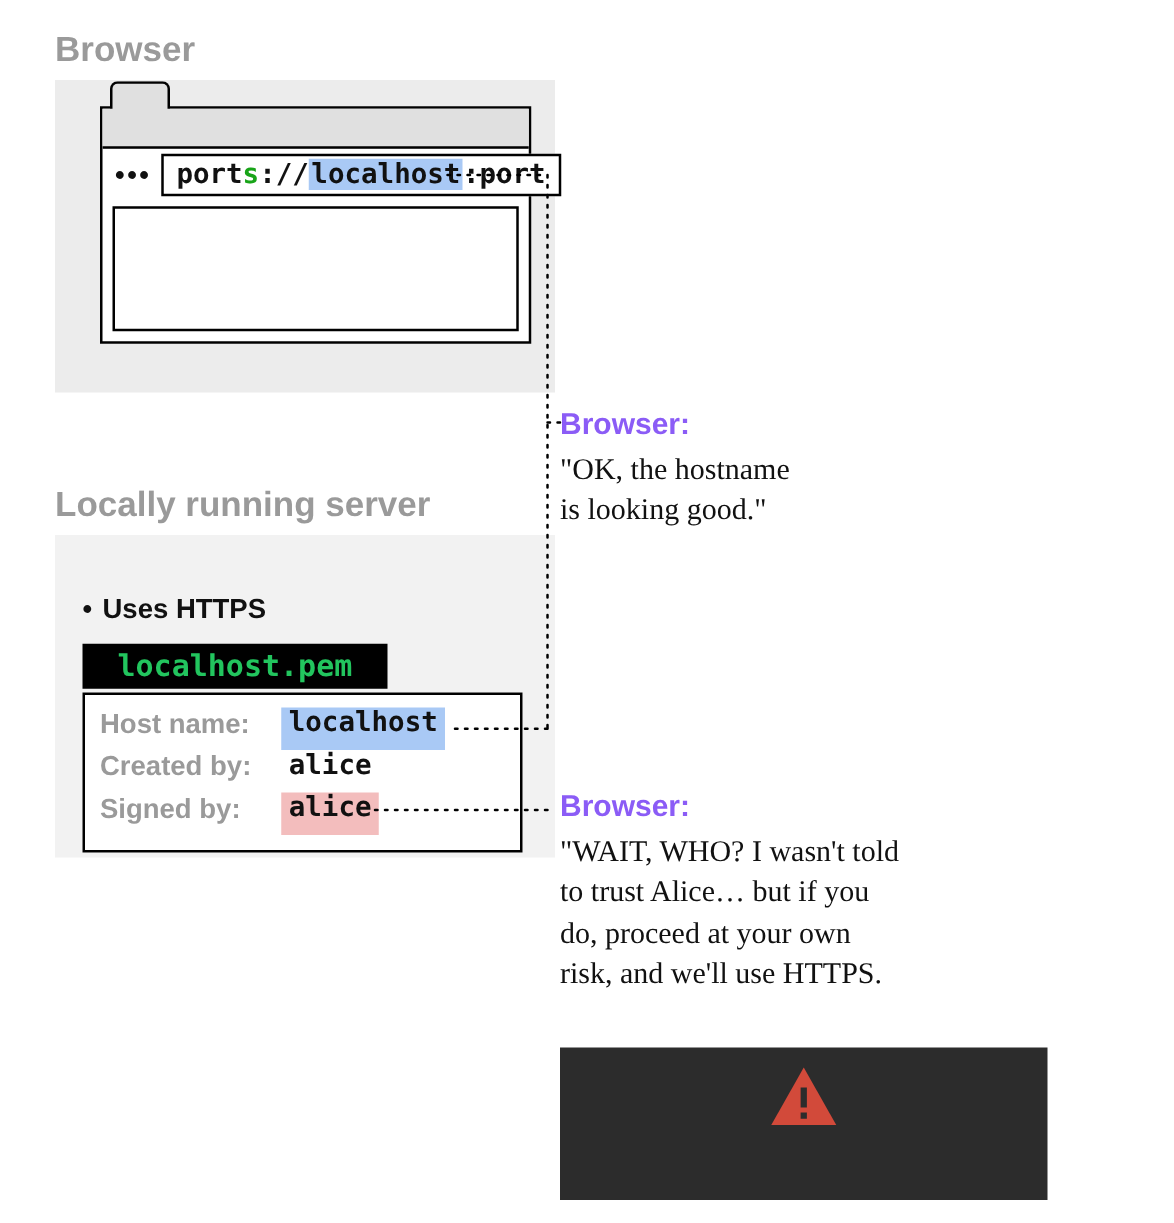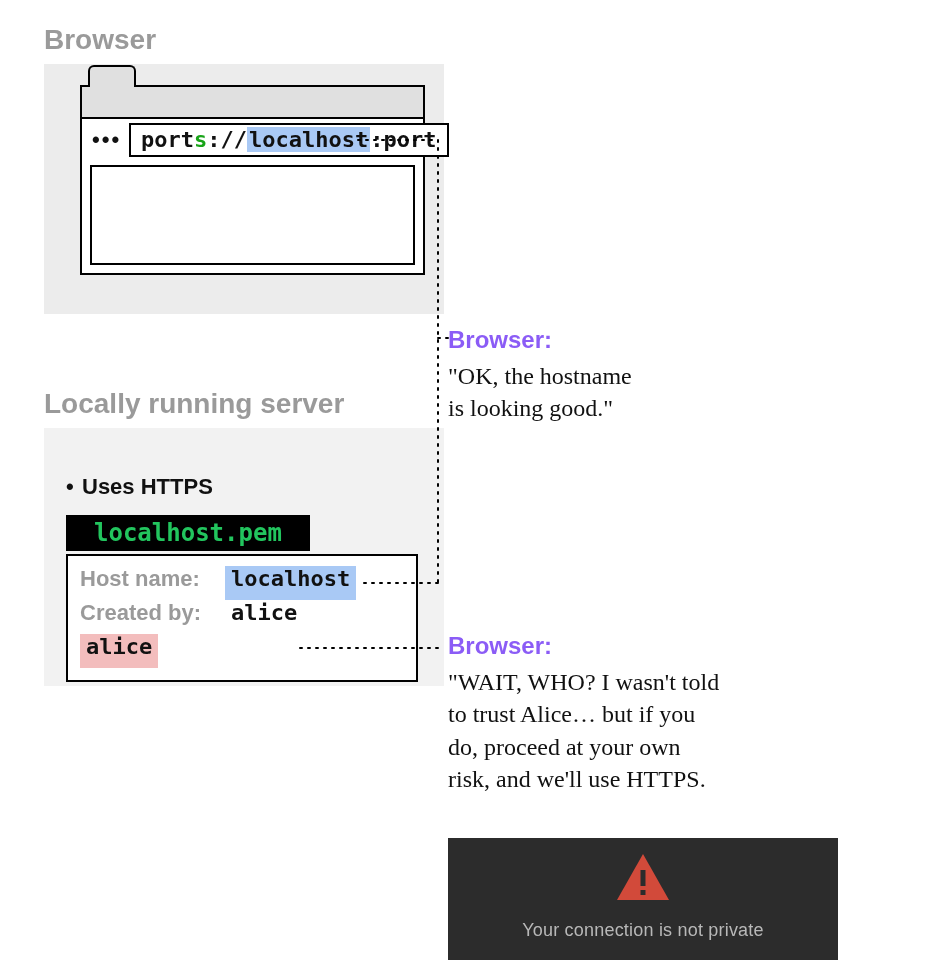--- a/index.html
+++ b/index.html
@@ -228,41 +228,41 @@
   <div class="cert-table">
     <div class="cert-row">
       <span class="cert-label">Host name:</span>
       <span class="cert-val hl-blue">localhost</span>
     </div>
     <div class="cert-row">
       <span class="cert-label">Created by:</span>
       <span class="cert-val">alice</span>
     </div>
     <div class="cert-row">
+      <span class="cert-label">Signed by:</span>
       <span class="cert-val hl-red">alice</span>
     </div>
   </div>
 
   <div class="anno-title" style="left:448px; top:326px;">Browser:</div>
   <div class="handwritten" style="left:448px; top:360px; width:320px;">"OK, the hostname
 is looking good."</div>
 
   <div class="anno-title" style="left:448px; top:632px;">Browser:</div>
   <div class="handwritten" style="left:448px; top:666px; width:420px;">"WAIT, WHO? I wasn't told
 to trust Alice… but if you
 do, proceed at your own
 risk, and we'll use HTTPS.</div>
 
   <div class="warn">
     <svg width="56" height="50" viewBox="0 0 56 50">
       <polygon points="28,2 54,48 2,48" fill="#d24a3a"></polygon>
       <rect x="25.5" y="18" width="5" height="16" fill="#2c2c2c"></rect>
       <rect x="25.5" y="38" width="5" height="5" fill="#2c2c2c"></rect>
     </svg>
-    <div class="msg">Your connection is not private</div>
   </div>
 
   <svg class="overlay">
 
     <line x1="358" y1="140" x2="438" y2="140"></line>
 
     <line x1="438" y1="140" x2="438" y2="583"></line>
 
     <line x1="438" y1="583" x2="360" y2="583"></line>
 

